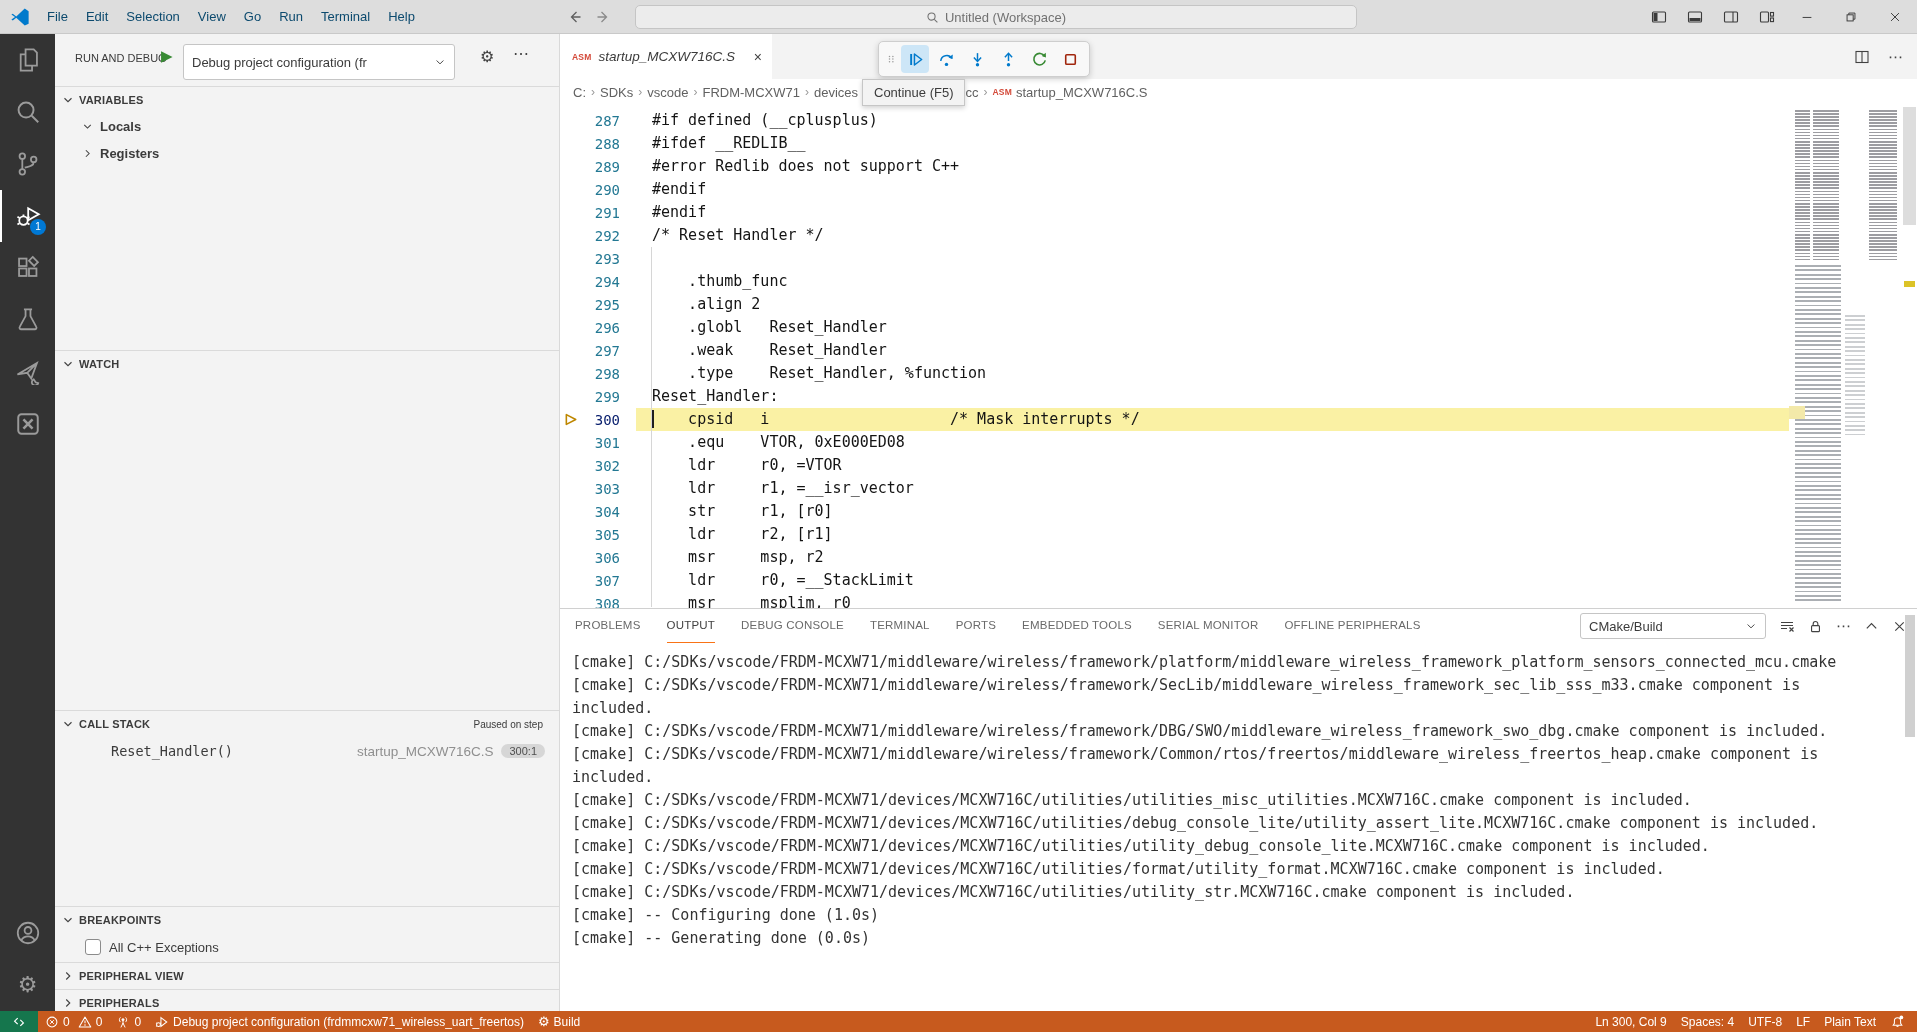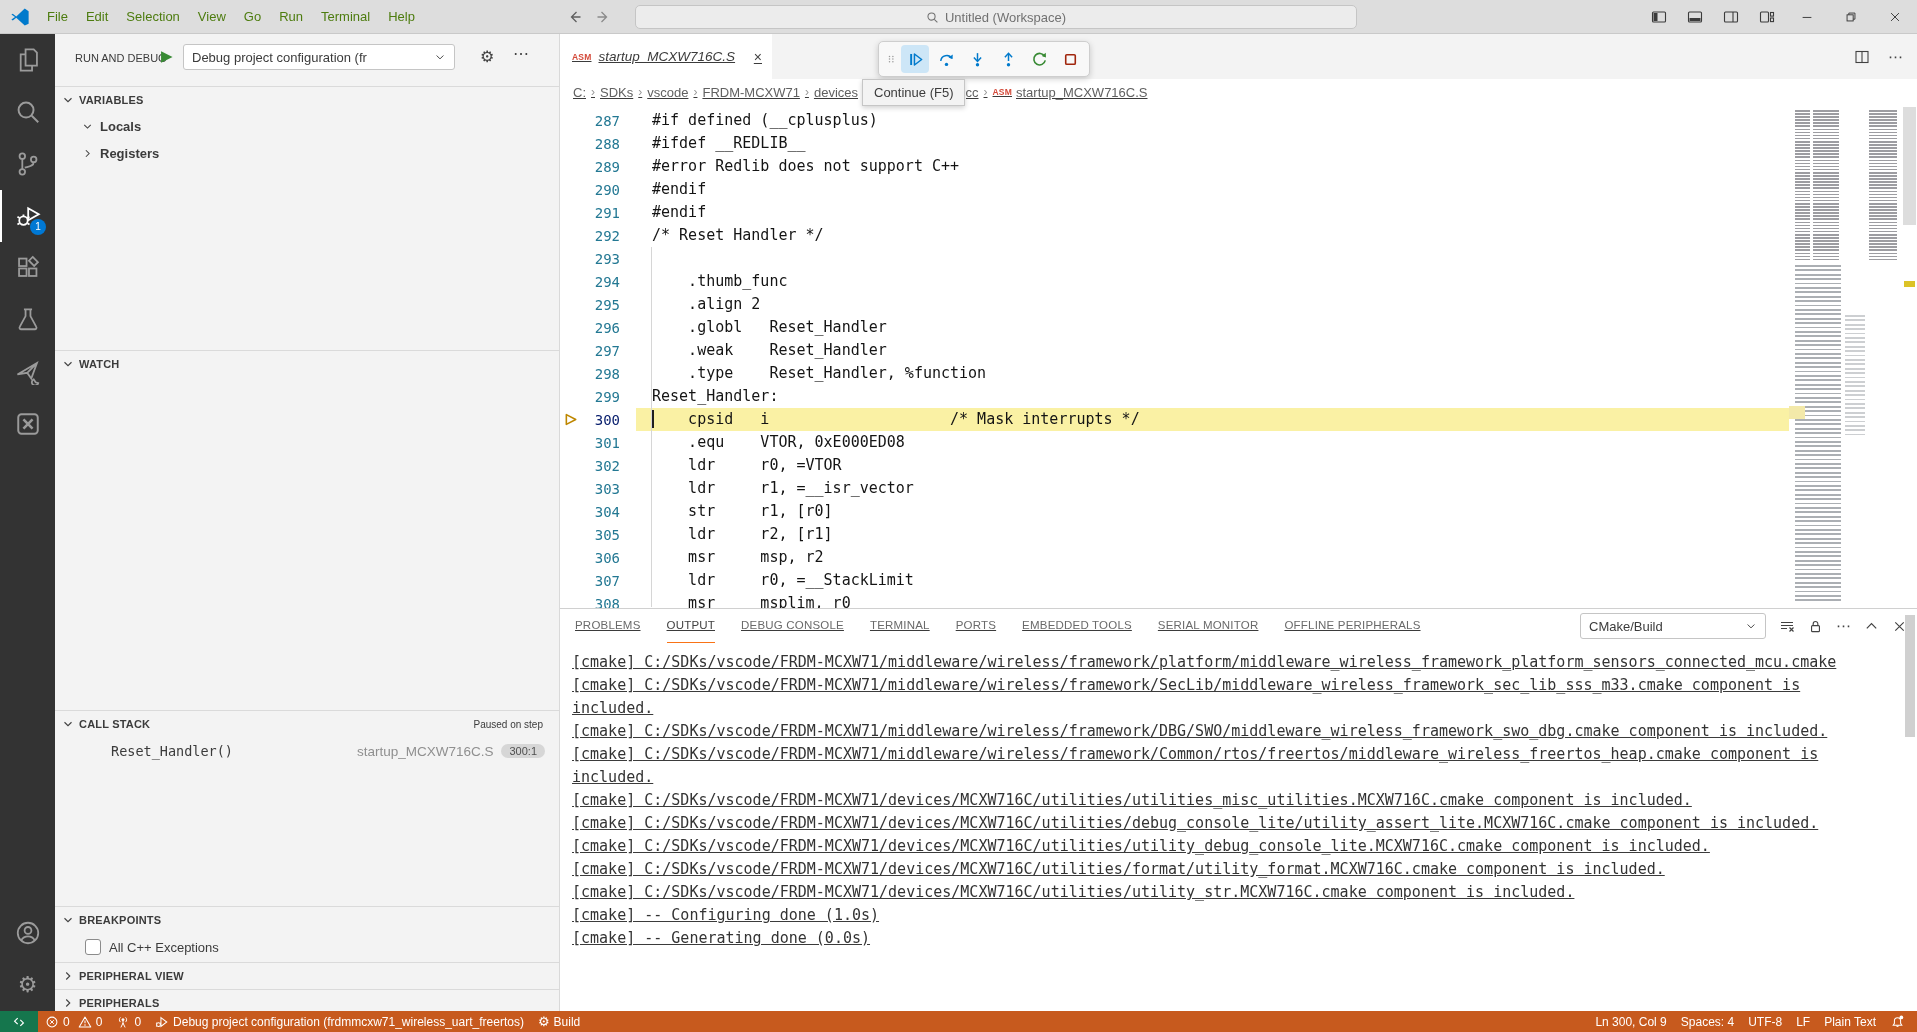--- a/index.html
+++ b/index.html
@@ -4,21 +4,21 @@
 <style>
   * { margin:0; padding:0; box-sizing:border-box; }
   html,body { width:1917px; height:1032px; overflow:hidden;
     font-family:"Liberation Sans", sans-serif; font-size:13px; color:#3b3b3b; background:#fff; }
   svg { display:block; }
 
   
   #titlebar { position:relative; height:34px; background:#dddddd; border-bottom:1px solid #c9c9c9;
     display:flex; align-items:center; }
   #vscode-logo { width:20px; height:20px; margin:0 8px 0 10px; }
-  .menu-item { padding:0 9px; line-height:34px; color:#4d7c0f; font-size:13px; cursor:default; }
+  .menu-item { padding:0 9px; line-height:34px; color:#0c4a6e; font-size:13px; cursor:default; }
   #nav-arrows { position:absolute; left:566px; top:0; height:34px; display:flex; align-items:center; gap:14px; color:#5f5f5f; }
   #cmd-center { position:absolute; left:635px; top:5px; width:722px; height:24px; background:#ececec;
     border:1px solid #c5c5c5; border-radius:5px; display:flex; align-items:center; justify-content:center;
     color:#717171; gap:6px; }
   #tb-right { position:absolute; right:0; top:0; height:34px; display:flex; align-items:center; }
   .tb-ico { width:36px; height:34px; display:flex; align-items:center; justify-content:center; color:#3b3b3b; }
 
   
   #main { display:flex; height:977px; }
 
@@ -29,21 +29,21 @@
   .act-item.active { color:#ffffff; border-left:2px solid #ffffff; }
   .act-badge { position:absolute; right:9px; bottom:7px; min-width:16px; height:16px; border-radius:8px;
     background:#0078d4; color:#fff; font-size:10px; line-height:16px; text-align:center; padding:0 3px; }
   #act-spacer { flex:1; }
 
   
   #sidebar { width:505px; background:#f3f3f3; position:relative; border-right:1px solid #d9d9d9; }
   #sb-toolbar { position:absolute; top:0; left:0; right:0; height:48px; }
   #sb-title { position:absolute; left:20px; top:18px; font-size:11px; color:#3b3b3b; }
   #debug-start { position:absolute; left:106px; top:13px; color:#388a34; font-size:15px; }
-  #config-select { position:absolute; left:128px; top:10px; width:272px; height:26px; background:#fff;
+  #config-select { position:absolute; left:128px; top:10px; width:272px; height:36px; background:#fff;
     border:1px solid #c5c5c5; border-radius:3px; display:flex; align-items:center; padding:0 8px;
     color:#3b3b3b; }
   #config-select .lbl { flex:1; white-space:nowrap; overflow:hidden; }
   #sb-gear { position:absolute; left:425px; top:13px; font-size:16px; color:#424242; }
   #sb-more { position:absolute; left:458px; top:10px; font-size:16px; color:#424242; }
 
   .section { position:absolute; left:0; right:0; border-top:1px solid #dadada; background:#f3f3f3; }
   .sec-head { height:26px; display:flex; align-items:center; padding:0 16px 0 6px; gap:4px; }
   .sec-title { font-size:11px; font-weight:700; letter-spacing:.2px; color:#3b3b3b; }
   .sec-right { margin-left:auto; font-size:10px; font-weight:400; color:#3b3b3b; }
@@ -51,21 +51,21 @@
   .tree-row { height:27px; display:flex; align-items:center; padding-left:30px; gap:6px;
     font-weight:600; color:#3b3b3b; }
   #callstack-row { height:28px; display:flex; align-items:center; padding:0 14px 0 56px; gap:8px; }
   #frame-name { font-family:"DejaVu Sans Mono", monospace; font-size:13.5px; color:#3b3b3b;text-align:right; }
   #frame-file { margin-left:auto; color:#8f8f8f; font-size:13.5px; }
   #frame-loc { background:#d6d6d6; color:#4f4f4f; border-radius:9px; padding:1px 8px; font-size:11px; }
   #bp-row { height:28px; display:flex; align-items:center; padding-left:30px; gap:8px; color:#3b3b3b; }
   #bp-checkbox { width:16px; height:16px; background:#fff; border:1px solid #8b8b8b; border-radius:3px; }
 
   
-  #editor-col { width:1357px; display:flex; flex-direction:column; position:relative; background:#14b8a6;text-decoration:underline; }
+  #editor-col { width:1357px; display:flex; flex-direction:column; position:relative; background:#14b8a6; }
 
   #tabbar { height:45px; background:#f3f3f3; display:flex; align-items:stretch; position:relative; }
   #tab-active { width:212px; background:#ffffff; display:flex; align-items:center; gap:7px; padding:0 10px 0 12px; }
   .asm-chip { color:#d44a3a; font-size:8.5px; font-weight:700; letter-spacing:.2px; }
   #tab-label { font-style:italic; color:#3b3b3b; font-size:13.5px; flex:1; }
   #tab-close { color:#424242; font-size:14px; }
   #editor-actions { position:absolute; right:14px; top:0; height:45px; display:flex; align-items:center; gap:18px; color:#424242; }
 
   #breadcrumb { height:26px; background:#fff; display:flex; align-items:center; padding-left:13px;
     color:#616161; font-size:13px; white-space:nowrap; }

